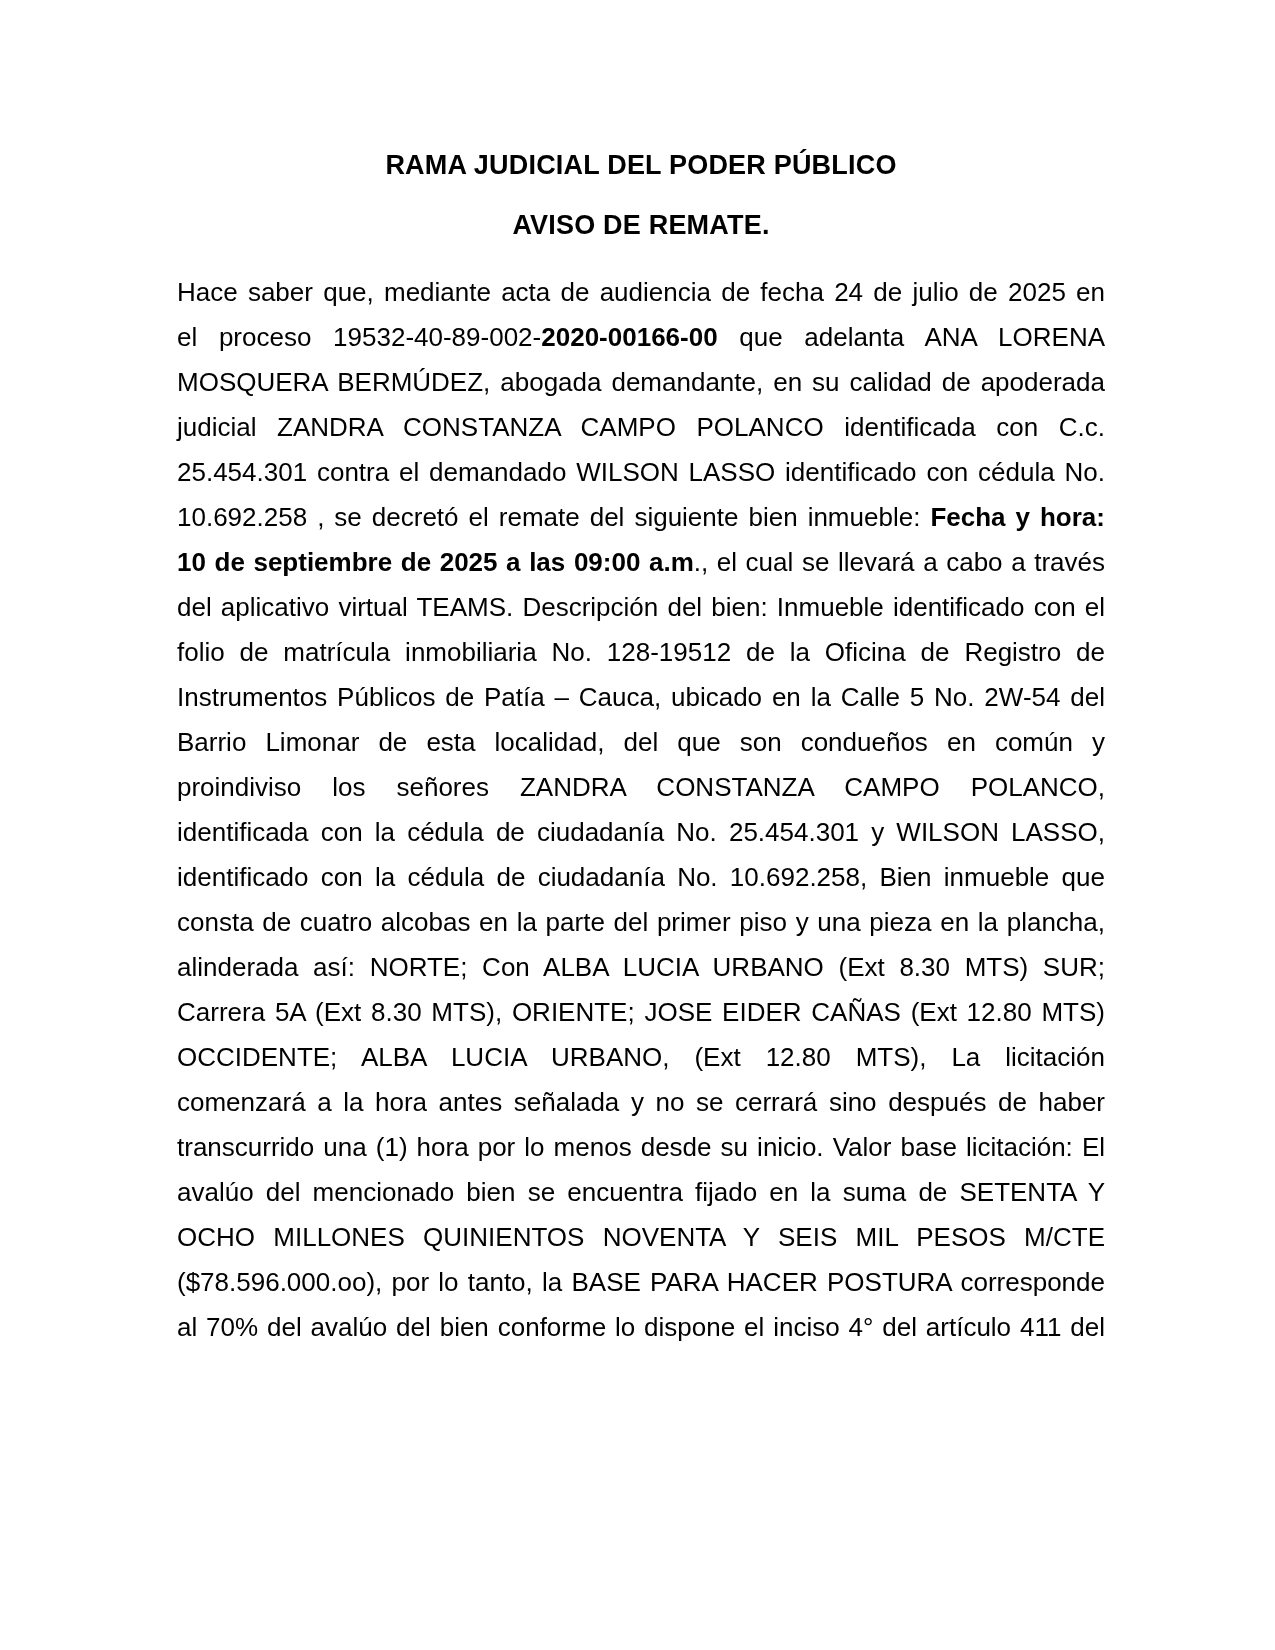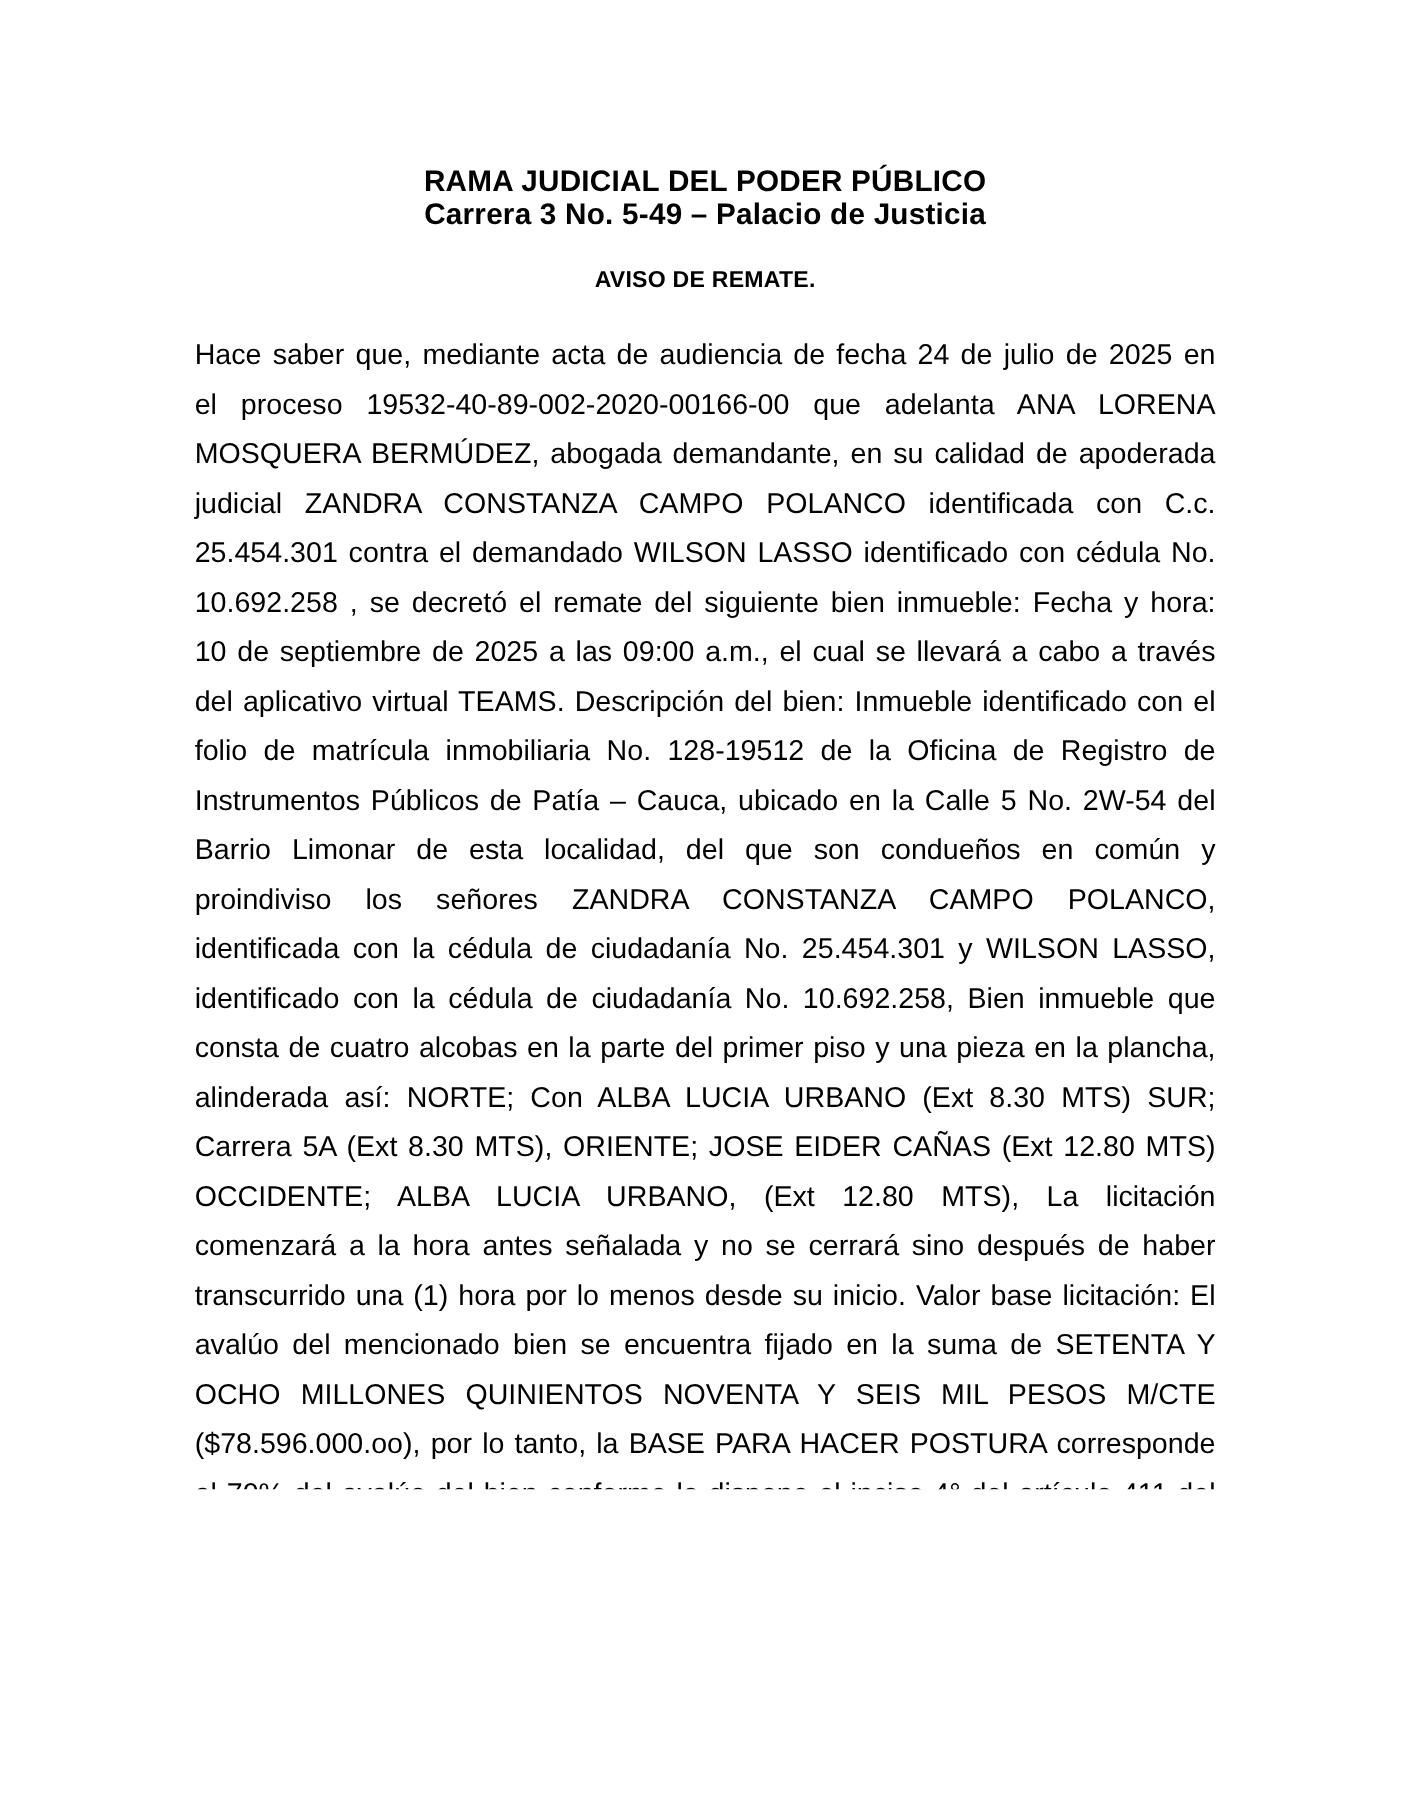--- a/index.html
+++ b/index.html
@@ -22,43 +22,42 @@
     text-align: center;
     font-weight: 700;
     font-size: 27px;
     line-height: 30px;
     letter-spacing: 0.2px;
   }
   .doc-title {
     margin: 30px 0 0 0;
     text-align: center;
     font-weight: 700;
-    font-size: 21px;
+    font-size: 27px;
     line-height: 30px;
     letter-spacing: 0.2px;
   }
   .doc-body {
     margin: 30px 0 0 0;
     font-size: 26px;
     line-height: 45px;
     text-align: justify;
     text-justify: inter-word;
     word-spacing: 1px;
   }
   .doc-body .bold {
-    font-weight: 400;
+    font-weight: 700;
   }
 </style>
 </head>
 <body>
 
 <div class="page">
 
   <header class="doc-header">
     <div>RAMA JUDICIAL DEL PODER PÚBLICO</div>
-    <div>Carrera 3 No. 5-49 – Palacio de Justicia</div>
   </header>
 
   <h1 class="doc-title">AVISO DE REMATE.</h1>
 
   <p class="doc-body"><span>Hace saber que, mediante acta de audiencia de fecha 24 de julio de 2025 en el proceso 19532-40-89-002-</span><span class="bold">2020-00166-00</span><span> que adelanta ANA LORENA MOSQUERA BERMÚDEZ, abogada demandante, en su calidad de apoderada judicial ZANDRA CONSTANZA CAMPO POLANCO identificada con C.c. 25.454.301 contra el demandado WILSON LASSO identificado con cédula No. 10.692.258 , se decretó el remate del siguiente bien inmueble: </span><span class="bold">Fecha y hora: 10 de septiembre de 2025 a las 09:00 a.m</span><span>., el cual se llevará a cabo a través del aplicativo virtual TEAMS. Descripción del bien: Inmueble identificado con el folio de matrícula inmobiliaria No. 128-19512 de la Oficina de Registro de Instrumentos Públicos de Patía – Cauca, ubicado en la Calle 5 No. 2W-54 del Barrio Limonar de esta localidad, del que son condueños en común y proindiviso los señores ZANDRA CONSTANZA CAMPO POLANCO, identificada con la cédula de ciudadanía No. 25.454.301 y WILSON LASSO, identificado con la cédula de ciudadanía No. 10.692.258, Bien inmueble que consta de cuatro alcobas en la parte del primer piso y una pieza en la plancha, alinderada así: NORTE; Con ALBA LUCIA URBANO (Ext 8.30 MTS) SUR; Carrera 5A (Ext 8.30 MTS), ORIENTE; JOSE EIDER CAÑAS (Ext 12.80 MTS) OCCIDENTE; ALBA LUCIA URBANO, (Ext 12.80 MTS), La licitación comenzará a la hora antes señalada y no se cerrará sino después de haber transcurrido una (1) hora por lo menos desde su inicio. Valor base licitación: El avalúo del mencionado bien se encuentra fijado en la suma de SETENTA Y OCHO MILLONES QUINIENTOS NOVENTA Y SEIS MIL PESOS M/CTE ($78.596.000.oo), por lo tanto, la BASE PARA HACER POSTURA corresponde al 70% del avalúo del bien conforme lo dispone el inciso 4° del artículo 411 del C.G.P. y el DEPÓSITO PARA HACER POSTURA para todo aquél que pretenda participar en la subasta, corresponde a TREINTA Y UN MILLONES CUATROCIENTOS TREINTA Y OCHO MIL CUATROCIENTOS PESOS M/CTE ($31.438.400.oo) que equivale al 40% del avalúo, de acuerdo con lo preceptuado en el inciso 1° del artículo 451 del C.G.P. Valor que deberá ser consignado previamente a órdenes de este Juzgado en la cuenta No. 195322042002 que posee en el BANCO AGRARIO DE COLOMBIA S.A. La secuestre designada es Adriana Grijalba Hurtado, celular: 3147200443 correo </span></p>
 
 </div>
 
 </body></html>

